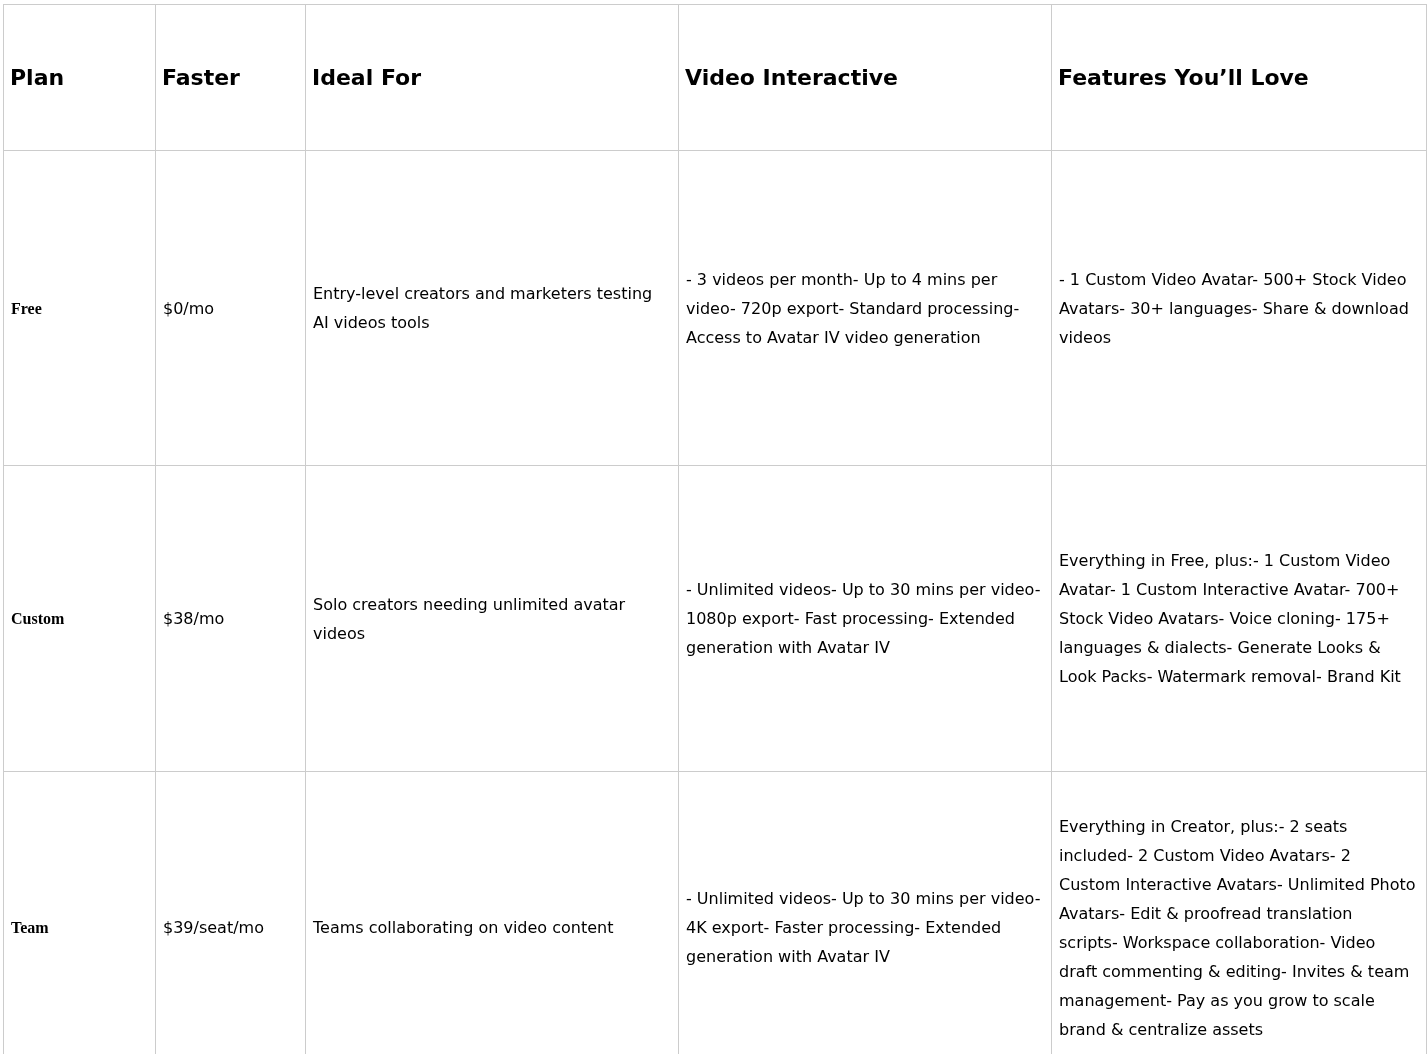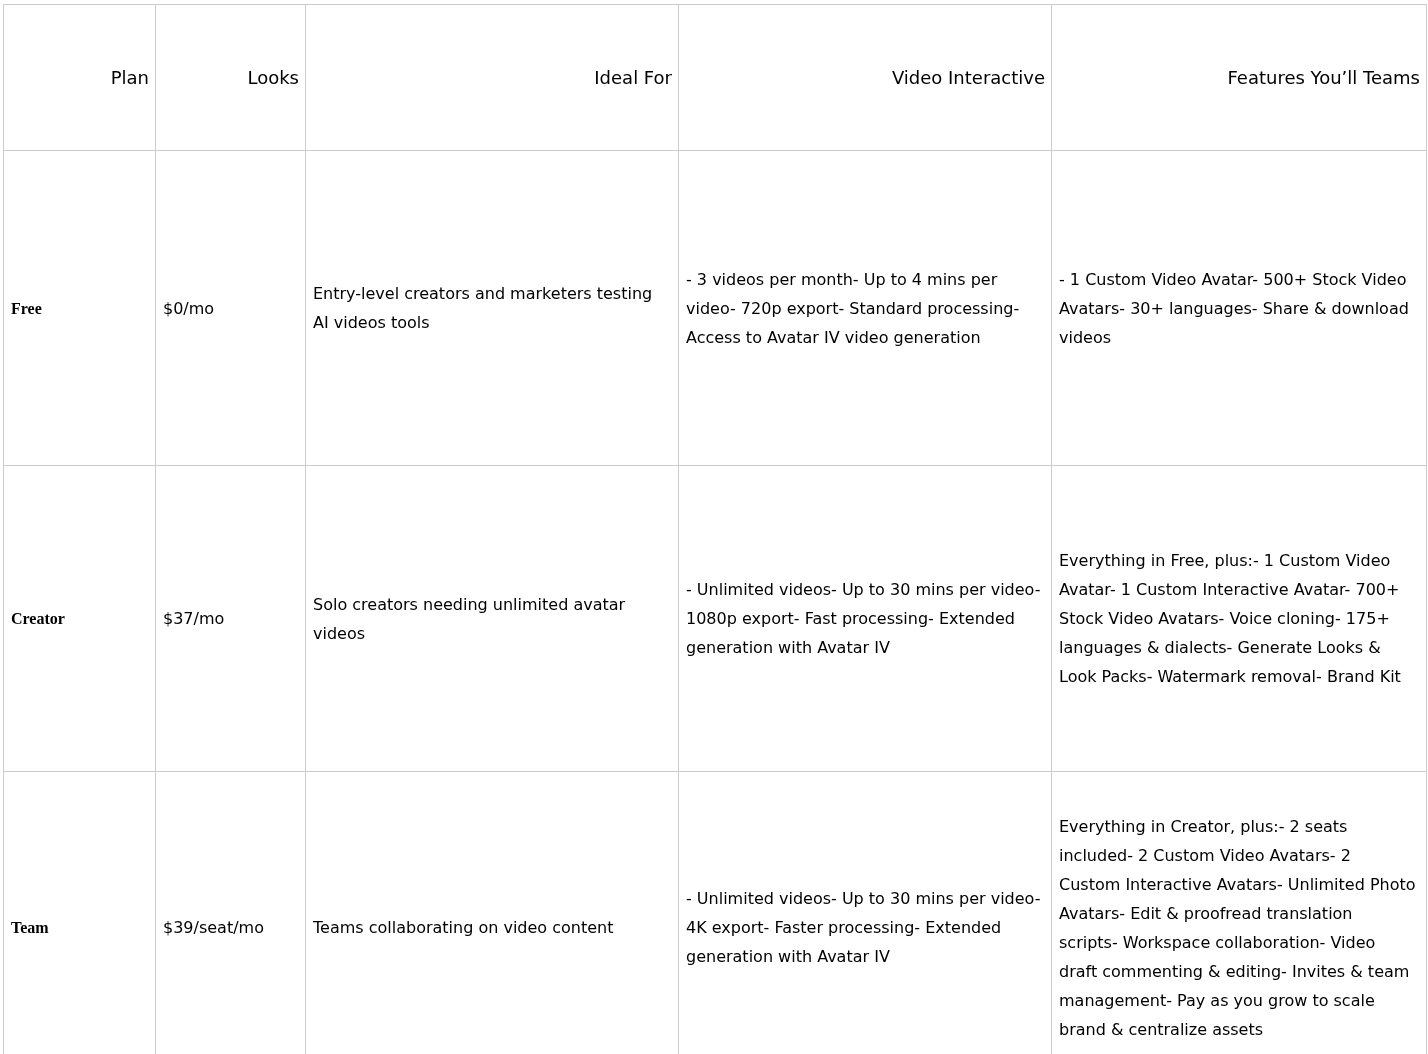--- a/index.html
+++ b/index.html
@@ -17,23 +17,23 @@
     width: 1423px;
     font-family: "DejaVu Sans", "Liberation Sans", sans-serif;
     color: #000000;
   }
   table.pricing th,
   table.pricing td {
     border: 1px solid #cccccc;
     overflow: hidden;
   }
   table.pricing th {
-    font-size: 18px;
-    font-weight: normal;
-    text-align: right;
+    font-size: 22px;
+    font-weight: bold;
+    text-align: left;
     vertical-align: middle;
     height: 145px;
     padding: 0 6px;
   }
   table.pricing td {
     font-size: 16px;
     line-height: 29px;
     text-align: left;
     vertical-align: middle;
     padding: 6px 10px 6px 7px;
@@ -51,37 +51,37 @@
   <colgroup>
     <col style="width:152px">
     <col style="width:150px">
     <col style="width:373px">
     <col style="width:373px">
     <col style="width:375px">
   </colgroup>
   <thead>
     <tr>
       <th>Plan</th>
-      <th>Looks</th>
+      <th>Faster</th>
       <th>Ideal For</th>
       <th>Video Interactive</th>
-      <th>Features You’ll Teams</th>
+      <th>Features You’ll Love</th>
     </tr>
   </thead>
   <tbody>
     <tr class="row-free">
       <td class="plan">Free</td>
       <td class="price">$0/mo</td>
       <td>Entry-level creators and marketers testing AI videos tools</td>
       <td>- 3 videos per month- Up to 4 mins per video- 720p export- Standard processing- Access to Avatar IV video generation</td>
       <td>- 1 Custom Video Avatar- 500+ Stock Video Avatars- 30+ languages- Share &amp; download videos</td>
     </tr>
     <tr class="row-creator">
-      <td class="plan">Creator</td>
-      <td class="price">$37/mo</td>
+      <td class="plan">Custom</td>
+      <td class="price">$38/mo</td>
       <td>Solo creators needing unlimited avatar videos</td>
       <td>- Unlimited videos- Up to 30 mins per video- 1080p export- Fast processing- Extended generation with Avatar IV</td>
       <td>Everything in Free, plus:- 1 Custom Video Avatar- 1 Custom Interactive Avatar- 700+ Stock Video Avatars- Voice cloning- 175+ languages &amp; dialects- Generate Looks &amp; Look Packs- Watermark removal- Brand Kit</td>
     </tr>
     <tr class="row-team">
       <td class="plan">Team</td>
       <td class="price">$39/seat/mo</td>
       <td>Teams collaborating on video content</td>
       <td>- Unlimited videos- Up to 30 mins per video- 4K export- Faster processing- Extended generation with Avatar IV</td>
       <td>Everything in Creator, plus:- 2 seats included- 2 Custom Video Avatars- 2 Custom Interactive Avatars- Unlimited Photo Avatars- Edit &amp; proofread translation scripts- Workspace collaboration- Video draft commenting &amp; editing- Invites &amp; team management- Pay as you grow to scale brand &amp; centralize assets</td>

